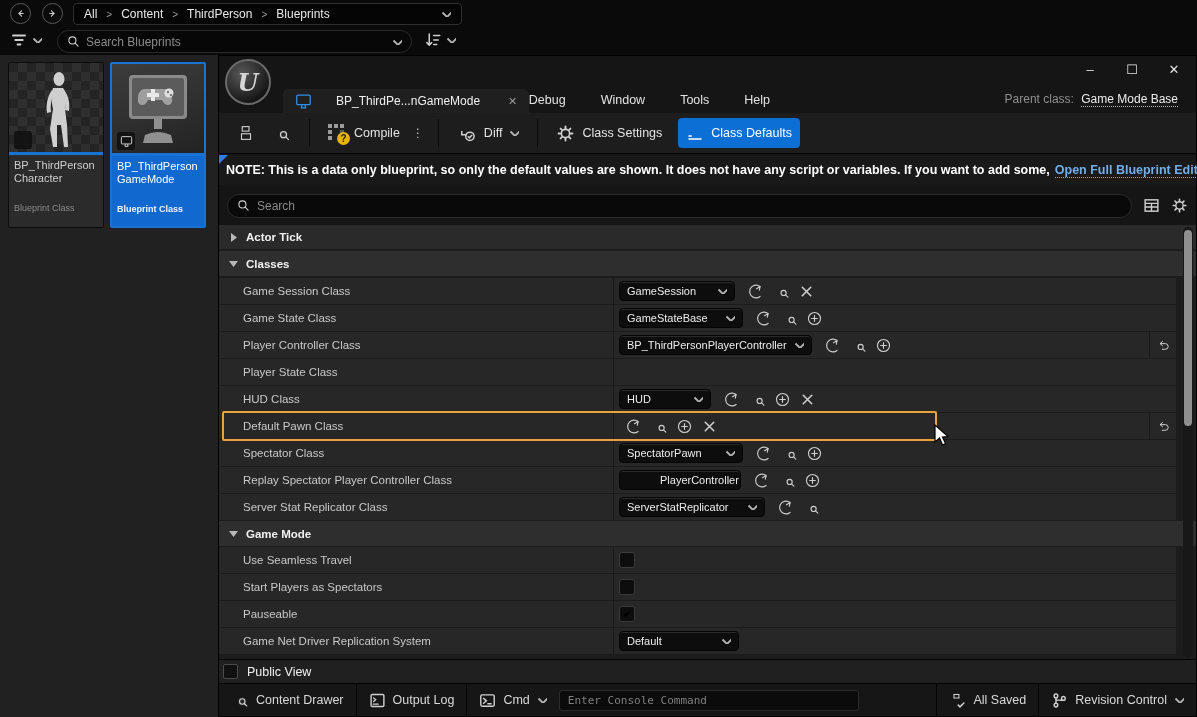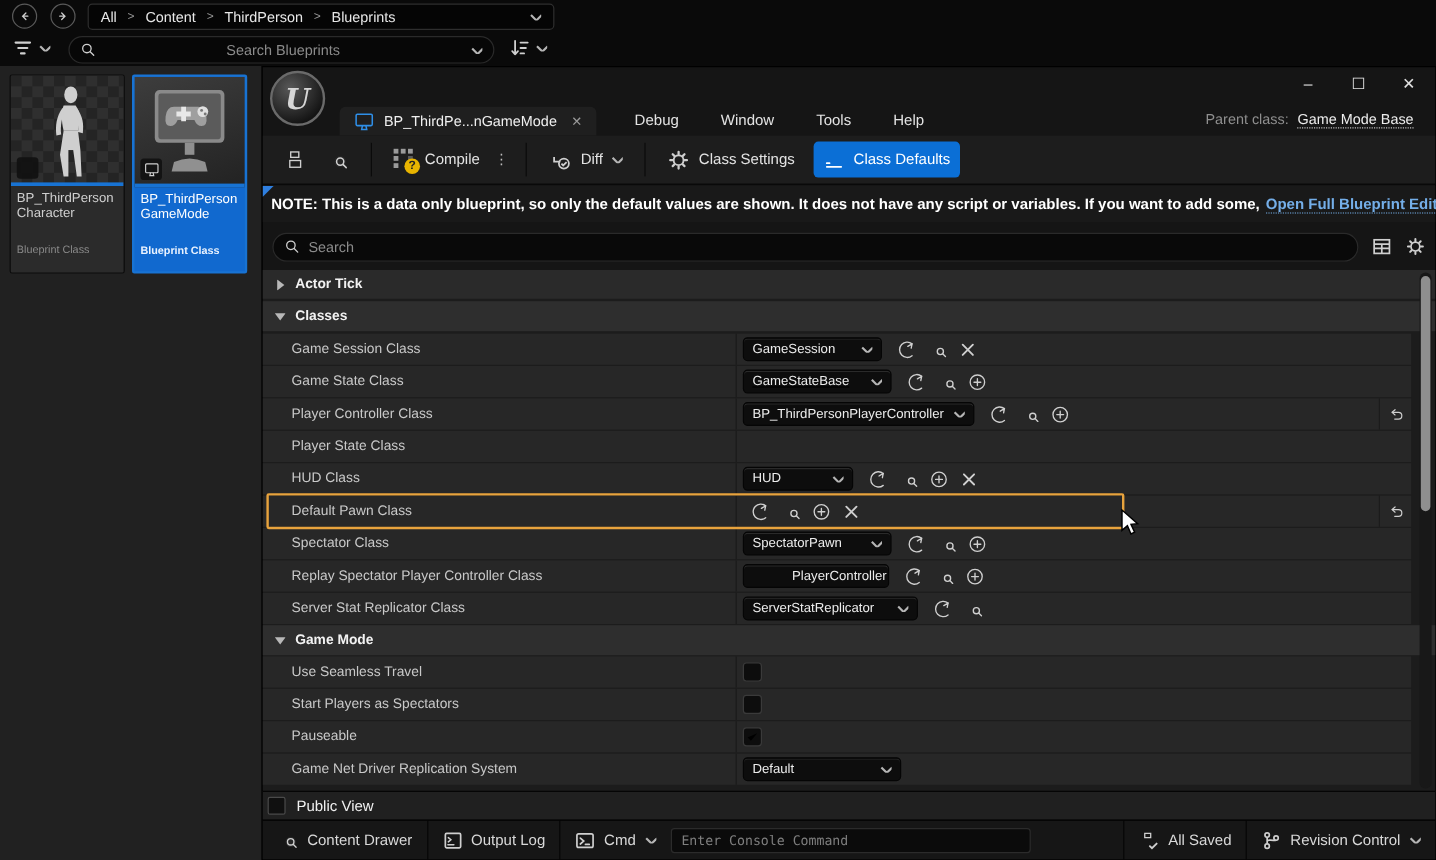--- a/index.html
+++ b/index.html
@@ -11,21 +11,21 @@
   .topstrip { position:absolute; left:0; top:0; width:1197px; height:55px; background:#0a0a0a; }
   .navbtn { position:absolute; width:21px; height:21px; border-radius:50%; border:1.5px solid #5a5a5a; color:#9a9a9a;
             display:flex; align-items:center; justify-content:center; font-size:12px; }
   .breadcrumb { position:absolute; left:73px; top:3px; width:389px; height:22px; background:#050505; border:1px solid #2e2e2e;
                 border-radius:4px; display:flex; align-items:center; padding:0 10px; gap:9px; }
   .crumb { color:#e8e8e8; font-size:12px; }
   .crumb-sep { color:#9a9a9a; font-size:10px; }
   .breadcrumb .bc-chev { margin-left:auto; }
   .searchbar { position:absolute; left:57px; top:30px; width:355px; height:23px; background:#070707; border:1px solid #2a2a2a;
                border-radius:12px; display:flex; align-items:center; padding:0 9px; gap:6px; }
-  .searchbar input { flex:1; background:transparent; border:none; outline:none; color:#f97316; font-size:12px;text-align:center; }
+  .searchbar input { flex:1; background:transparent; border:none; outline:none; color:#f97316; font-size:12px; }
   .searchbar input::placeholder { color:#8b8b8b; }
   .chev { width:10px; height:6px; }
   .chev polyline, .chevB polyline { fill:none; stroke:#b5b5b5; stroke-width:1.8; }
 
   
   .asset-panel { position:absolute; left:0; top:55px; width:218px; height:662px; background:#212121; }
   .asset-card { position:absolute; top:7px; width:96px; height:166px; background:#2b2b2b; border:1px solid #0c0c0c; border-radius:2px; overflow:hidden; }
   .asset-card .thumb { position:relative; width:100%; height:92px; }
   .thumb-checker { background:repeating-conic-gradient(#2f2f2f 0% 25%, #242424 0% 50%) 0 0/18px 18px; }
   .thumb-gm { background:linear-gradient(160deg,#3d3d3d,#222); display:flex; align-items:center; justify-content:center; }
@@ -44,21 +44,21 @@
   .menus { position:absolute; left:66px; top:7px; display:flex; gap:27px; }
   .menus span { color:#e3e3e3; font-size:12.5px; padding:2px 4px;margin-top:28px; }
   .winbtns { position:absolute; right:14px; top:6px; display:flex; gap:26px; color:#e0e0e0; font-size:13px; }
   .winbtns span { width:16px; text-align:center; }
   .uelogo { position:absolute; left:6px; top:3px; width:46px; height:46px; border-radius:50%;
             background:radial-gradient(circle at 35% 30%, #585858, #141414 75%); border:2px solid #6a6a6a;
             display:flex; align-items:center; justify-content:center; z-index:5; }
   .uelogo span { font-family:"DejaVu Serif", serif; font-style:italic; font-weight:bold; font-size:24px; color:#d6d6d6; }
   .tabrow { position:absolute; left:0; top:33px; width:100%; height:24px; }
   .tab { position:absolute; left:64px; top:0; height:24px; background:#1f1f1f; border-radius:5px 5px 0 0;
-         display:flex; align-items:center; gap:8px; padding:0 12px; }
+         display:flex; align-items:center; gap:24px; padding:0 12px; }
   .tab .ttl { color:#f0f0f0; font-size:12px; }
   .tab .close { color:#9a9a9a; font-size:11px; padding-left:4px; }
   .parentclass { position:absolute; right:18px; top:36px; font-size:12px; }
   .parentclass .pc-lab { color:#8f8f8f; }
   .parentclass .pc-val { color:#ededed; border-bottom:1px dotted #bdbdbd; margin-left:4px; }
 
   .toolbar { position:absolute; left:0; top:57px; width:100%; height:41px; background:#1d1d1d; border-bottom:1px solid #060606;
              display:flex; align-items:center; }
   .tb-sep { width:1px; height:28px; background:#0a0a0a; margin:0 10px; }
   .tb-btn { display:flex; align-items:center; gap:7px; color:#e3e3e3; font-size:12.5px; padding:0 8px; height:30px; border-radius:4px; }
@@ -686,21 +686,21 @@
           <div class="cbx">
             <svg>
                 <use href="#i-check"></use>
               </svg>
           </div>
         </div>
       </div>
       <div class="drow" style="top:403px;">
         <div class="lab">Game Net Driver Replication System</div>
         <div class="val">
-          <div class="combo" style="width:132px;">
+          <div class="combo" style="width:120px;">
             <span class="cval">Default</span>
             <svg class="chev">
                 <polyline points="1.5,1.5 6,6 10.5,1.5"></polyline>
               </svg>
           </div>
         </div>
       </div>
 
       <div class="vscroll">
           <div class="vthumb"></div>

